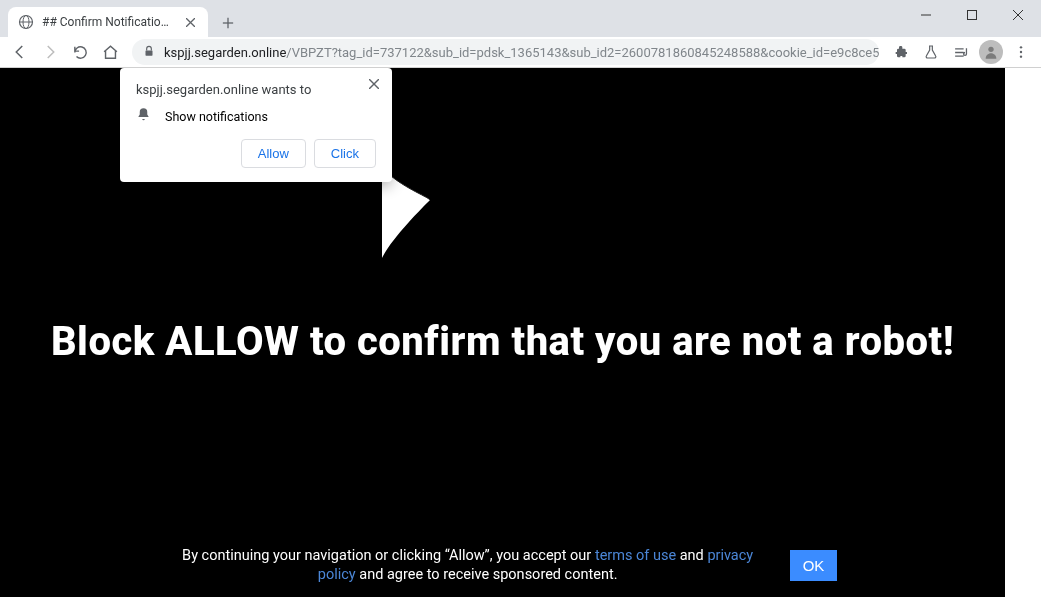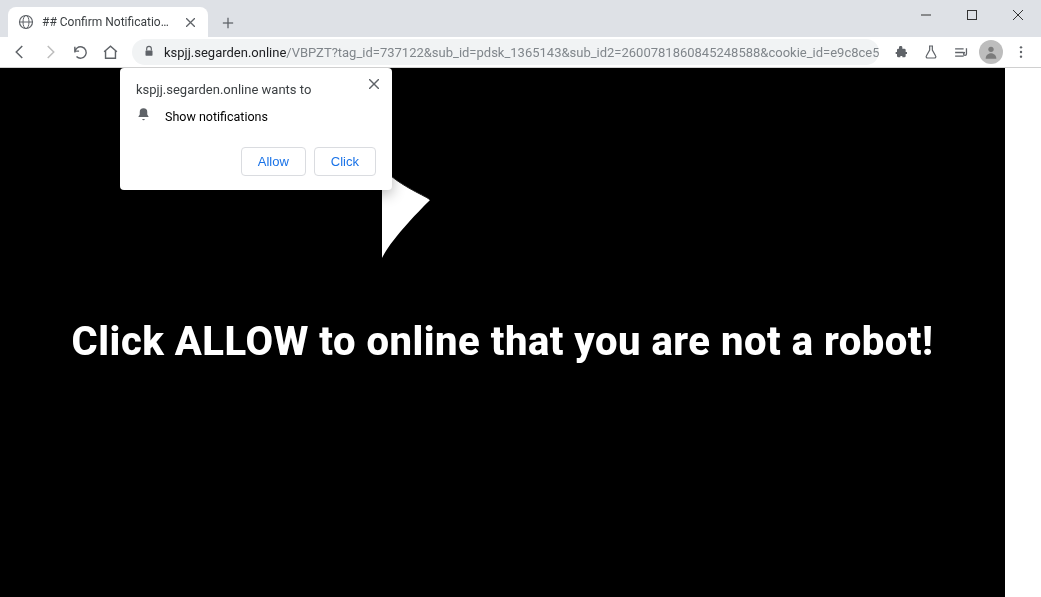--- a/index.html
+++ b/index.html
@@ -173,21 +173,20 @@
     .perm-actions {
       display: flex; justify-content: flex-end; gap: 8px;
     }
     .perm-btn {
       border: 1px solid #dadce0;
       background: #fff;
       color: #1a73e8;
       font-size: 13px;
       padding: 6px 16px;
       border-radius: 4px;
-      margin-top: 8px;
     }
     
     .speech-tail {
       position: absolute;
       top: 100px;
       left: 382px;
       width: 50px; height: 90px;
       z-index: 40;
     }
   </style>
@@ -324,15 +323,21 @@
           </svg>
       </span>
       <span>Show notifications</span>
     </div>
     <div class="perm-actions">
       <button class="perm-btn">Allow</button>
       <button class="perm-btn">Click</button>
     </div>
   </div>
 
-  <div class="main-heading">Click ALLOW to online that you are not a robot!</div>
-
+  <div class="main-heading">Block ALLOW to confirm that you are not a robot!</div>
+
+  <div class="consent-bar">
+    <div class="consent-text">
+      <span>By continuing your navigation or clicking “Allow”, you accept our </span><span class="link">terms of use</span><span> and </span><span class="link">privacy policy</span><span> and agree to receive sponsored content.</span>
+    </div>
+    <button class="ok-button">OK</button>
+  </div>
 </div>
 
 </body></html>

